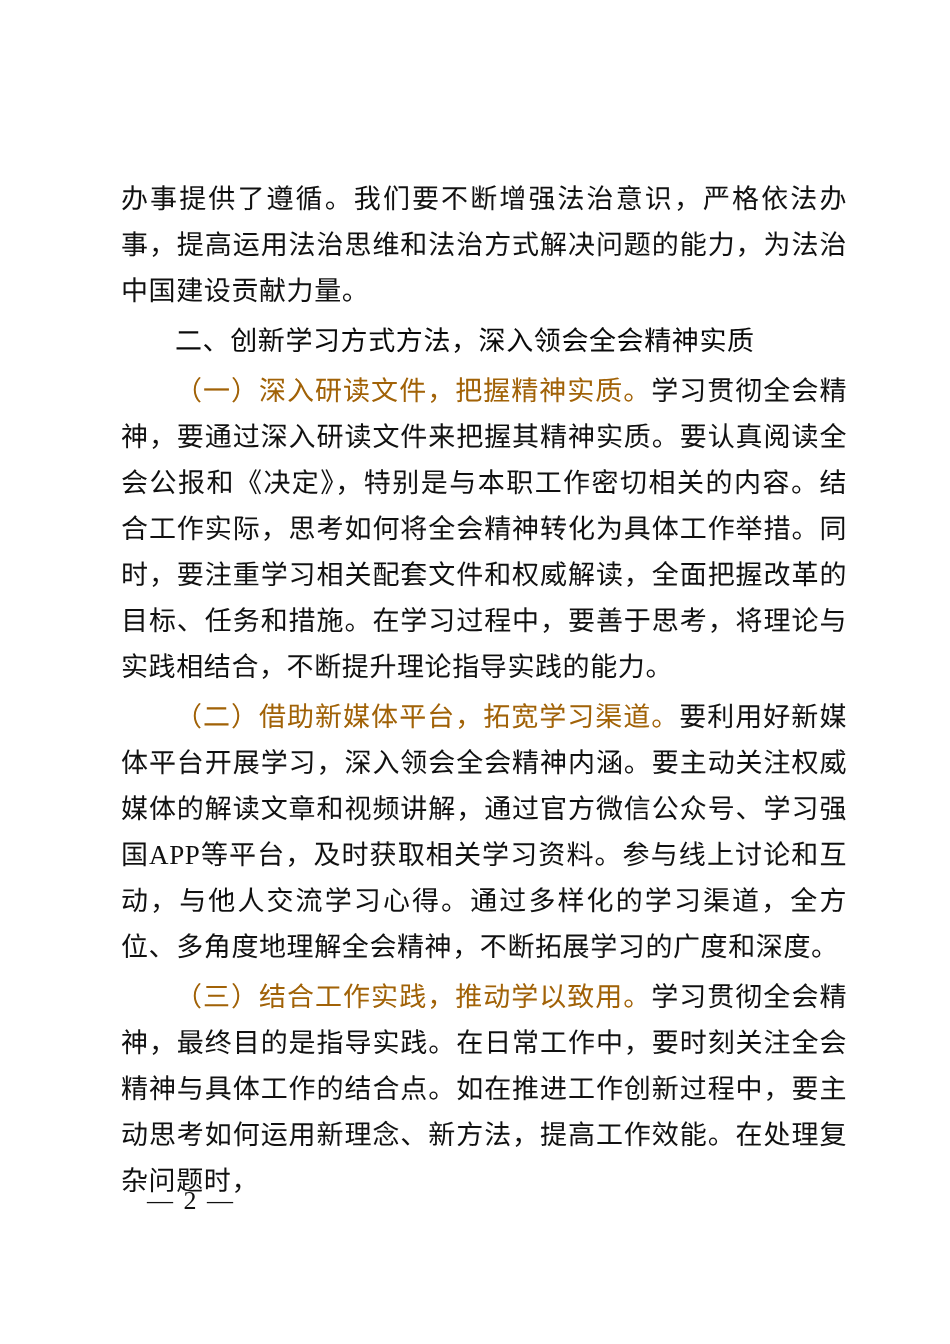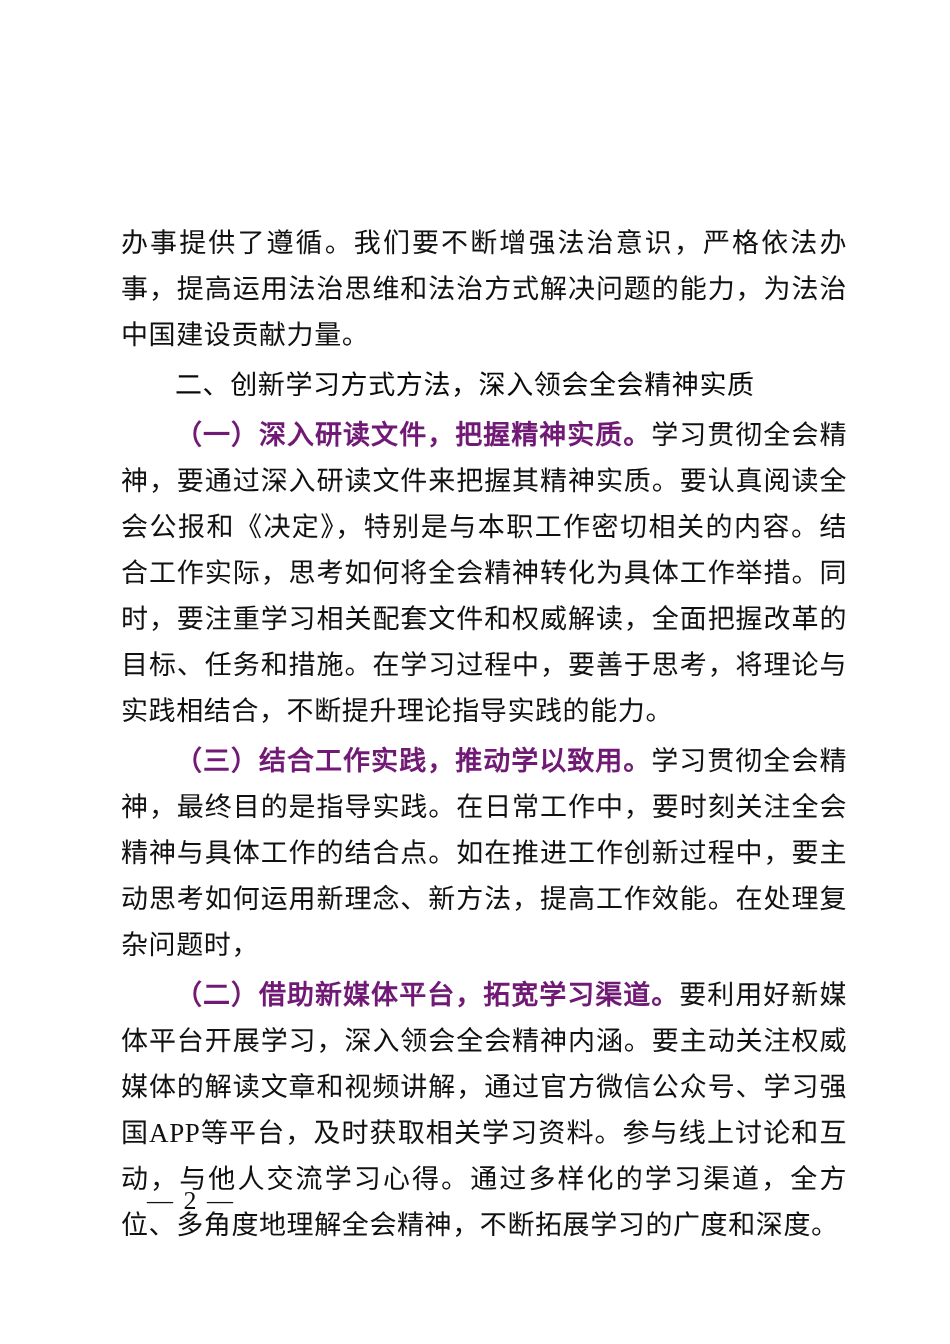--- a/index.html
+++ b/index.html
@@ -14,21 +14,20 @@
     background: #ffffff;
     overflow: hidden;
     color: #111111;
     font-family: "Liberation Serif", serif;
   }
   .content {
     position: absolute;
     left: 121px;
     top: 176px;
     width: 726px;
-    margin-top: 44px;
   }
   .para {
     font-family: "Liberation Serif", serif;
     font-size: 27px;
     line-height: 46px;
     letter-spacing: 0.6px;
     text-align: justify;
     text-justify: inter-ideograph;
     margin: 0 0 4px 0;
     color: #111111;
@@ -40,22 +39,22 @@
     font-family: "Liberation Sans", sans-serif;
     font-weight: 400;
     font-size: 27px;
     line-height: 46px;
     letter-spacing: 0.6px;
     text-indent: 2em;
     margin: 0 0 4px 0;
     color: #0a0a0a;
   }
   .lead {
-    font-weight: 700;
-    color: #701a75;
+    font-weight: 400;
+    color: #a16207;
   }
   .page-footer {
     position: absolute;
     left: 147px;
     top: 1186px;
     font-family: "Liberation Serif", serif;
     font-size: 26px;
     letter-spacing: 2px;
     color: #111111;
   }
@@ -65,20 +64,20 @@
 
 <div class="page">
   <div class="content">
 
     <p class="para">办事提供了遵循。我们要不断增强法治意识，严格依法办事，提高运用法治思维和法治方式解决问题的能力，为法治中国建设贡献力量。</p>
 
     <p class="heading-2">二、创新学习方式方法，深入领会全会精神实质</p>
 
     <p class="para indent"><span class="lead">（一）深入研读文件，把握精神实质。</span><span>学习贯彻全会精神，要通过深入研读文件来把握其精神实质。要认真阅读全会公报和《决定》，特别是与本职工作密切相关的内容。结合工作实际，思考如何将全会精神转化为具体工作举措。同时，要注重学习相关配套文件和权威解读，全面把握改革的目标、任务和措施。在学习过程中，要善于思考，将理论与实践相结合，不断提升理论指导实践的能力。</span></p>
 
+    <p class="para indent"><span class="lead">（二）借助新媒体平台，拓宽学习渠道。</span><span>要利用好新媒体平台开展学习，深入领会全会精神内涵。要主动关注权威媒体的解读文章和视频讲解，通过官方微信公众号、学习强国APP等平台，及时获取相关学习资料。参与线上讨论和互动，与他人交流学习心得。通过多样化的学习渠道，全方位、多角度地理解全会精神，不断拓展学习的广度和深度。</span></p>
+
     <p class="para indent"><span class="lead">（三）结合工作实践，推动学以致用。</span><span>学习贯彻全会精神，最终目的是指导实践。在日常工作中，要时刻关注全会精神与具体工作的结合点。如在推进工作创新过程中，要主动思考如何运用新理念、新方法，提高工作效能。在处理复杂问题时，</span></p>
-
-    <p class="para indent"><span class="lead">（二）借助新媒体平台，拓宽学习渠道。</span><span>要利用好新媒体平台开展学习，深入领会全会精神内涵。要主动关注权威媒体的解读文章和视频讲解，通过官方微信公众号、学习强国APP等平台，及时获取相关学习资料。参与线上讨论和互动，与他人交流学习心得。通过多样化的学习渠道，全方位、多角度地理解全会精神，不断拓展学习的广度和深度。</span></p>
 
   </div>
 
   <div class="page-footer">— 2 —</div>
 </div>
 
 </body></html>

